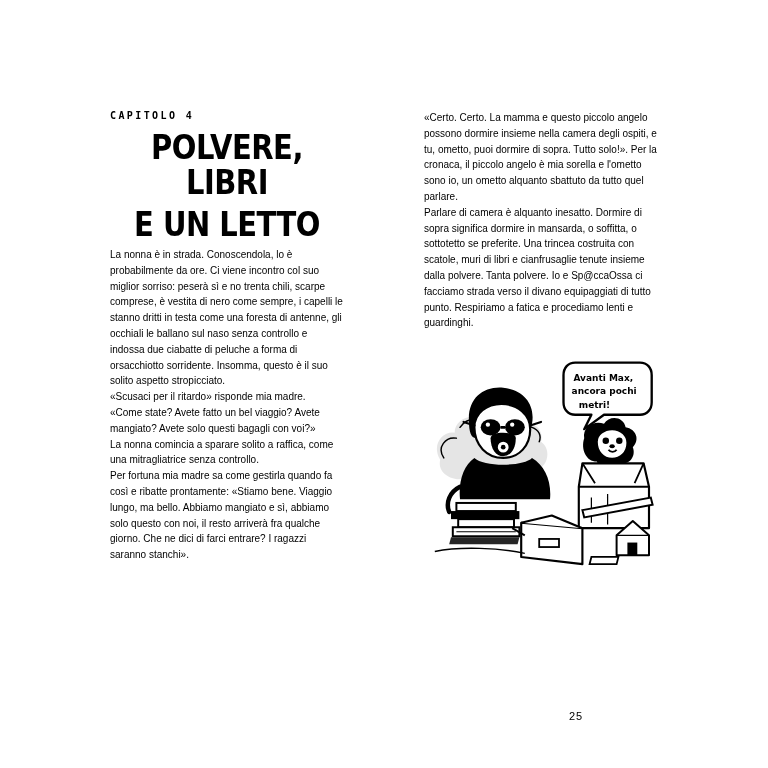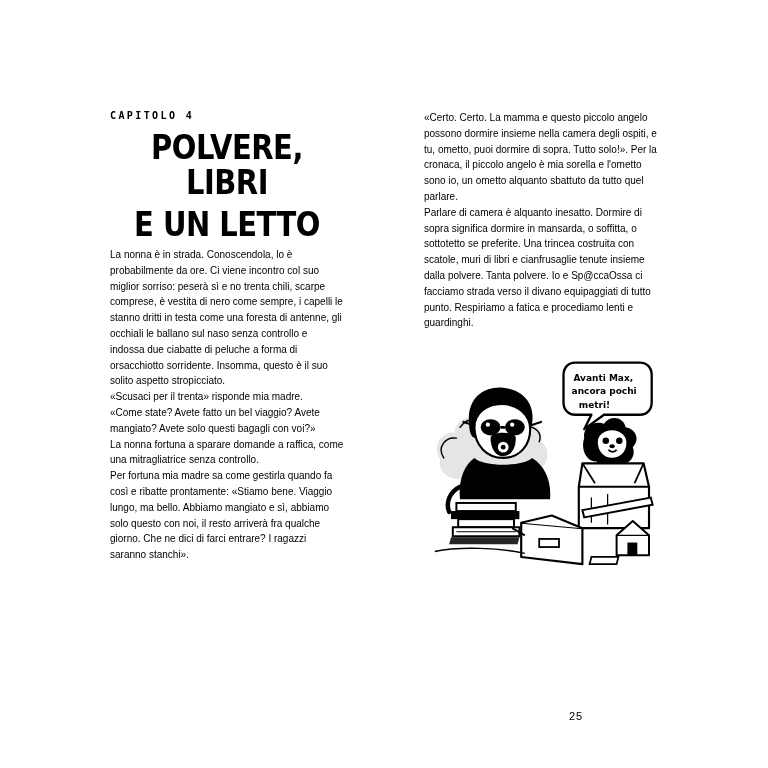--- a/index.html
+++ b/index.html
@@ -104,23 +104,23 @@
 <div class="spread">
 
   <div class="page page-left">
     <div class="chapter-label">CAPITOLO 4</div>
     <div class="chapter-title">
       <span>POLVERE, LIBRI</span>
       <span class="line2">E UN LETTO</span>
     </div>
     <div class="body-text">
       <p>La nonna è in strada. Conoscendola, lo è probabilmente da ore. Ci viene incontro col suo miglior sorriso: peserà sì e no trenta chili, scarpe comprese, è vestita di nero come sempre, i capelli le stanno dritti in testa come una foresta di antenne, gli occhiali le ballano sul naso senza controllo e indossa due ciabatte di peluche a forma di orsacchiotto sorridente. Insomma, questo è il suo solito aspetto stropicciato.</p>
-      <p>«Scusaci per il trenta» risponde mia madre.</p>
+      <p>«Scusaci per il ritardo» risponde mia madre.</p>
       <p>«Come state? Avete fatto un bel viaggio? Avete mangiato? Avete solo questi bagagli con voi?»</p>
-      <p>La nonna fortuna a sparare domande a raffica, come una mitragliatrice senza controllo.</p>
+      <p>La nonna comincia a sparare solito a raffica, come una mitragliatrice senza controllo.</p>
       <p>Per fortuna mia madre sa come gestirla quando fa così e ribatte prontamente: «Stiamo bene. Viaggio lungo, ma bello. Abbiamo mangiato e sì, abbiamo solo questo con noi, il resto arriverà fra qualche giorno. Che ne dici di farci entrare? I ragazzi saranno stanchi».</p>
     </div>
   </div>
 
   <div class="page page-right">
     <div class="body-text">
       <p>«Certo. Certo. La mamma e questo piccolo angelo possono dormire insieme nella camera degli ospiti, e tu, ometto, puoi dormire di sopra. Tutto solo!». Per la cronaca, il piccolo angelo è mia sorella e l'ometto sono io, un ometto alquanto sbattuto da tutto quel parlare.</p>
       <p>Parlare di camera è alquanto inesatto. Dormire di sopra significa dormire in mansarda, o soffitta, o sottotetto se preferite. Una trincea costruita con scatole, muri di libri e cianfrusaglie tenute insieme dalla polvere. Tanta polvere. Io e Sp@ccaOssa ci facciamo strada verso il divano equipaggiati di tutto punto. Respiriamo a fatica e procediamo lenti e guardinghi.</p>
     </div>
 

